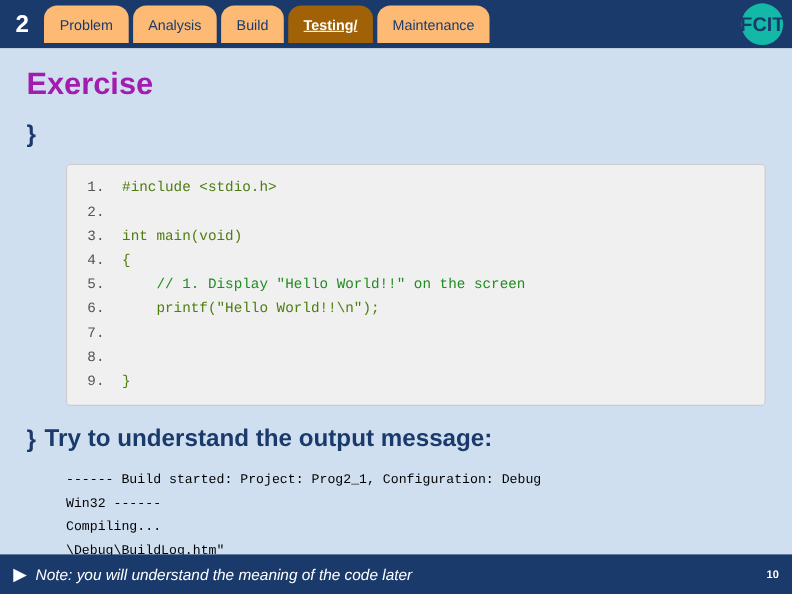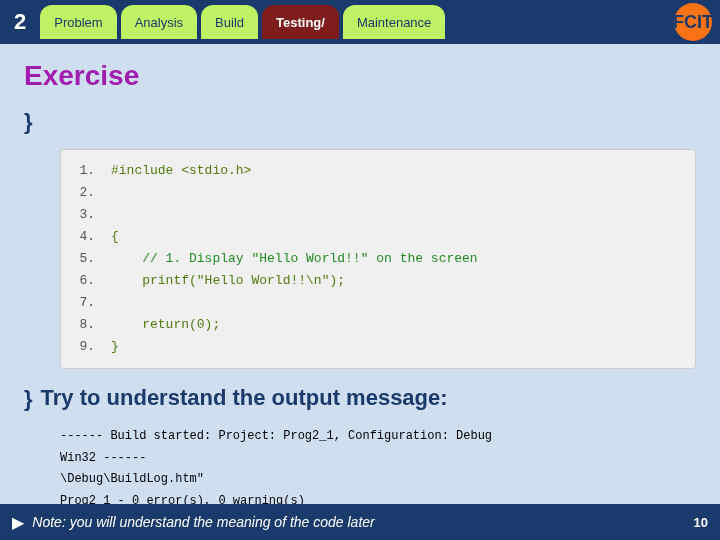--- a/index.html
+++ b/index.html
@@ -23,44 +23,45 @@
 
     .nav-number {
       color: #fff;
       font-size: 22px;
       font-weight: bold;
       margin-right: 4px;
       padding: 0 6px;
     }
 
     .nav-tab {
-      background: #bef264;
+      background: #fdba74;
       border-radius: 12px 12px 0 0;
       padding: 6px 14px;
       font-size: 13px;
       color: #1a3a6b;
       cursor: pointer;
       height: 34px;
       display: flex;
       align-items: center;
       white-space: nowrap;
     }
 
     .nav-tab.active {
-      background: #7f1d1d;
-      color: #fff;
-      font-weight: bold;
+      background: #a16207;
+      color: #fff;
+      font-weight: bold;
+      text-decoration: underline;
     }
 
     .nav-logo {
       margin-left: auto;
       width: 38px;
       height: 38px;
       border-radius: 50%;
-      background: #f97316;
+      background: #14b8a6;
       display: flex;
       align-items: center;
       justify-content: center;
       font-size: 18px;
       color: #1a3a6b;
       font-weight: bold;
       flex-shrink: 0;
     }
 
     
@@ -162,21 +163,21 @@
 
     .bottom-note {
       color: #fff;
       font-size: 14px;
       font-style: italic;
     }
 
     .bottom-page {
       margin-left: auto;
       color: #fff;
-      font-size: 13px;
+      font-size: 10px;
       font-weight: bold;
     }
   </style>
 </head>
 <body>
 
 <div class="top-nav">
   <span class="nav-number">2</span>
   <div class="nav-tab">Problem</div>
   <div class="nav-tab">Analysis</div>
@@ -197,55 +198,56 @@
     <div class="code-line">
       <span class="line-num">1.</span>
       <span class="line-code">#include &lt;stdio.h&gt;</span>
     </div>
     <div class="code-line">
       <span class="line-num">2.</span>
       <span class="line-code">&nbsp;</span>
     </div>
     <div class="code-line">
       <span class="line-num">3.</span>
+      <span class="line-code">int main(void)</span>
     </div>
     <div class="code-line">
       <span class="line-num">4.</span>
       <span class="line-code">{</span>
     </div>
     <div class="code-line">
       <span class="line-num">5.</span>
       <span class="line-code comment">&nbsp;&nbsp;&nbsp;&nbsp;// 1. Display "Hello World!!" on the screen</span>
     </div>
     <div class="code-line">
       <span class="line-num">6.</span>
       <span class="line-code">&nbsp;&nbsp;&nbsp;&nbsp;printf("Hello World!!\n");</span>
     </div>
     <div class="code-line">
       <span class="line-num">7.</span>
       <span class="line-code">&nbsp;</span>
     </div>
     <div class="code-line">
       <span class="line-num">8.</span>
-      <span class="line-code">&nbsp;&nbsp;&nbsp;&nbsp;return(0);</span>
     </div>
     <div class="code-line">
       <span class="line-num">9.</span>
       <span class="line-code">}</span>
     </div>
   </div>
 
   <div class="bullet-section">
     <span class="bullet-arrow">}</span>
     <span class="bullet-text">Try to understand the output message:</span>
   </div>
 
   <div class="output-block">
     <div>------ Build started: Project: Prog2_1, Configuration: Debug</div>
     <div>Win32 ------</div>
+    <div>Compiling...</div>
     <div>\Debug\BuildLog.htm"</div>
     <div>Prog2_1 - 0 error(s), 0 warning(s)</div>
   </div>
 
 </div>
 
 <div class="bottom-bar">
   <span class="bottom-arrow">▶</span>
   <span class="bottom-note">Note: you will understand the meaning of the code later</span>
   <span class="bottom-page">10</span>

